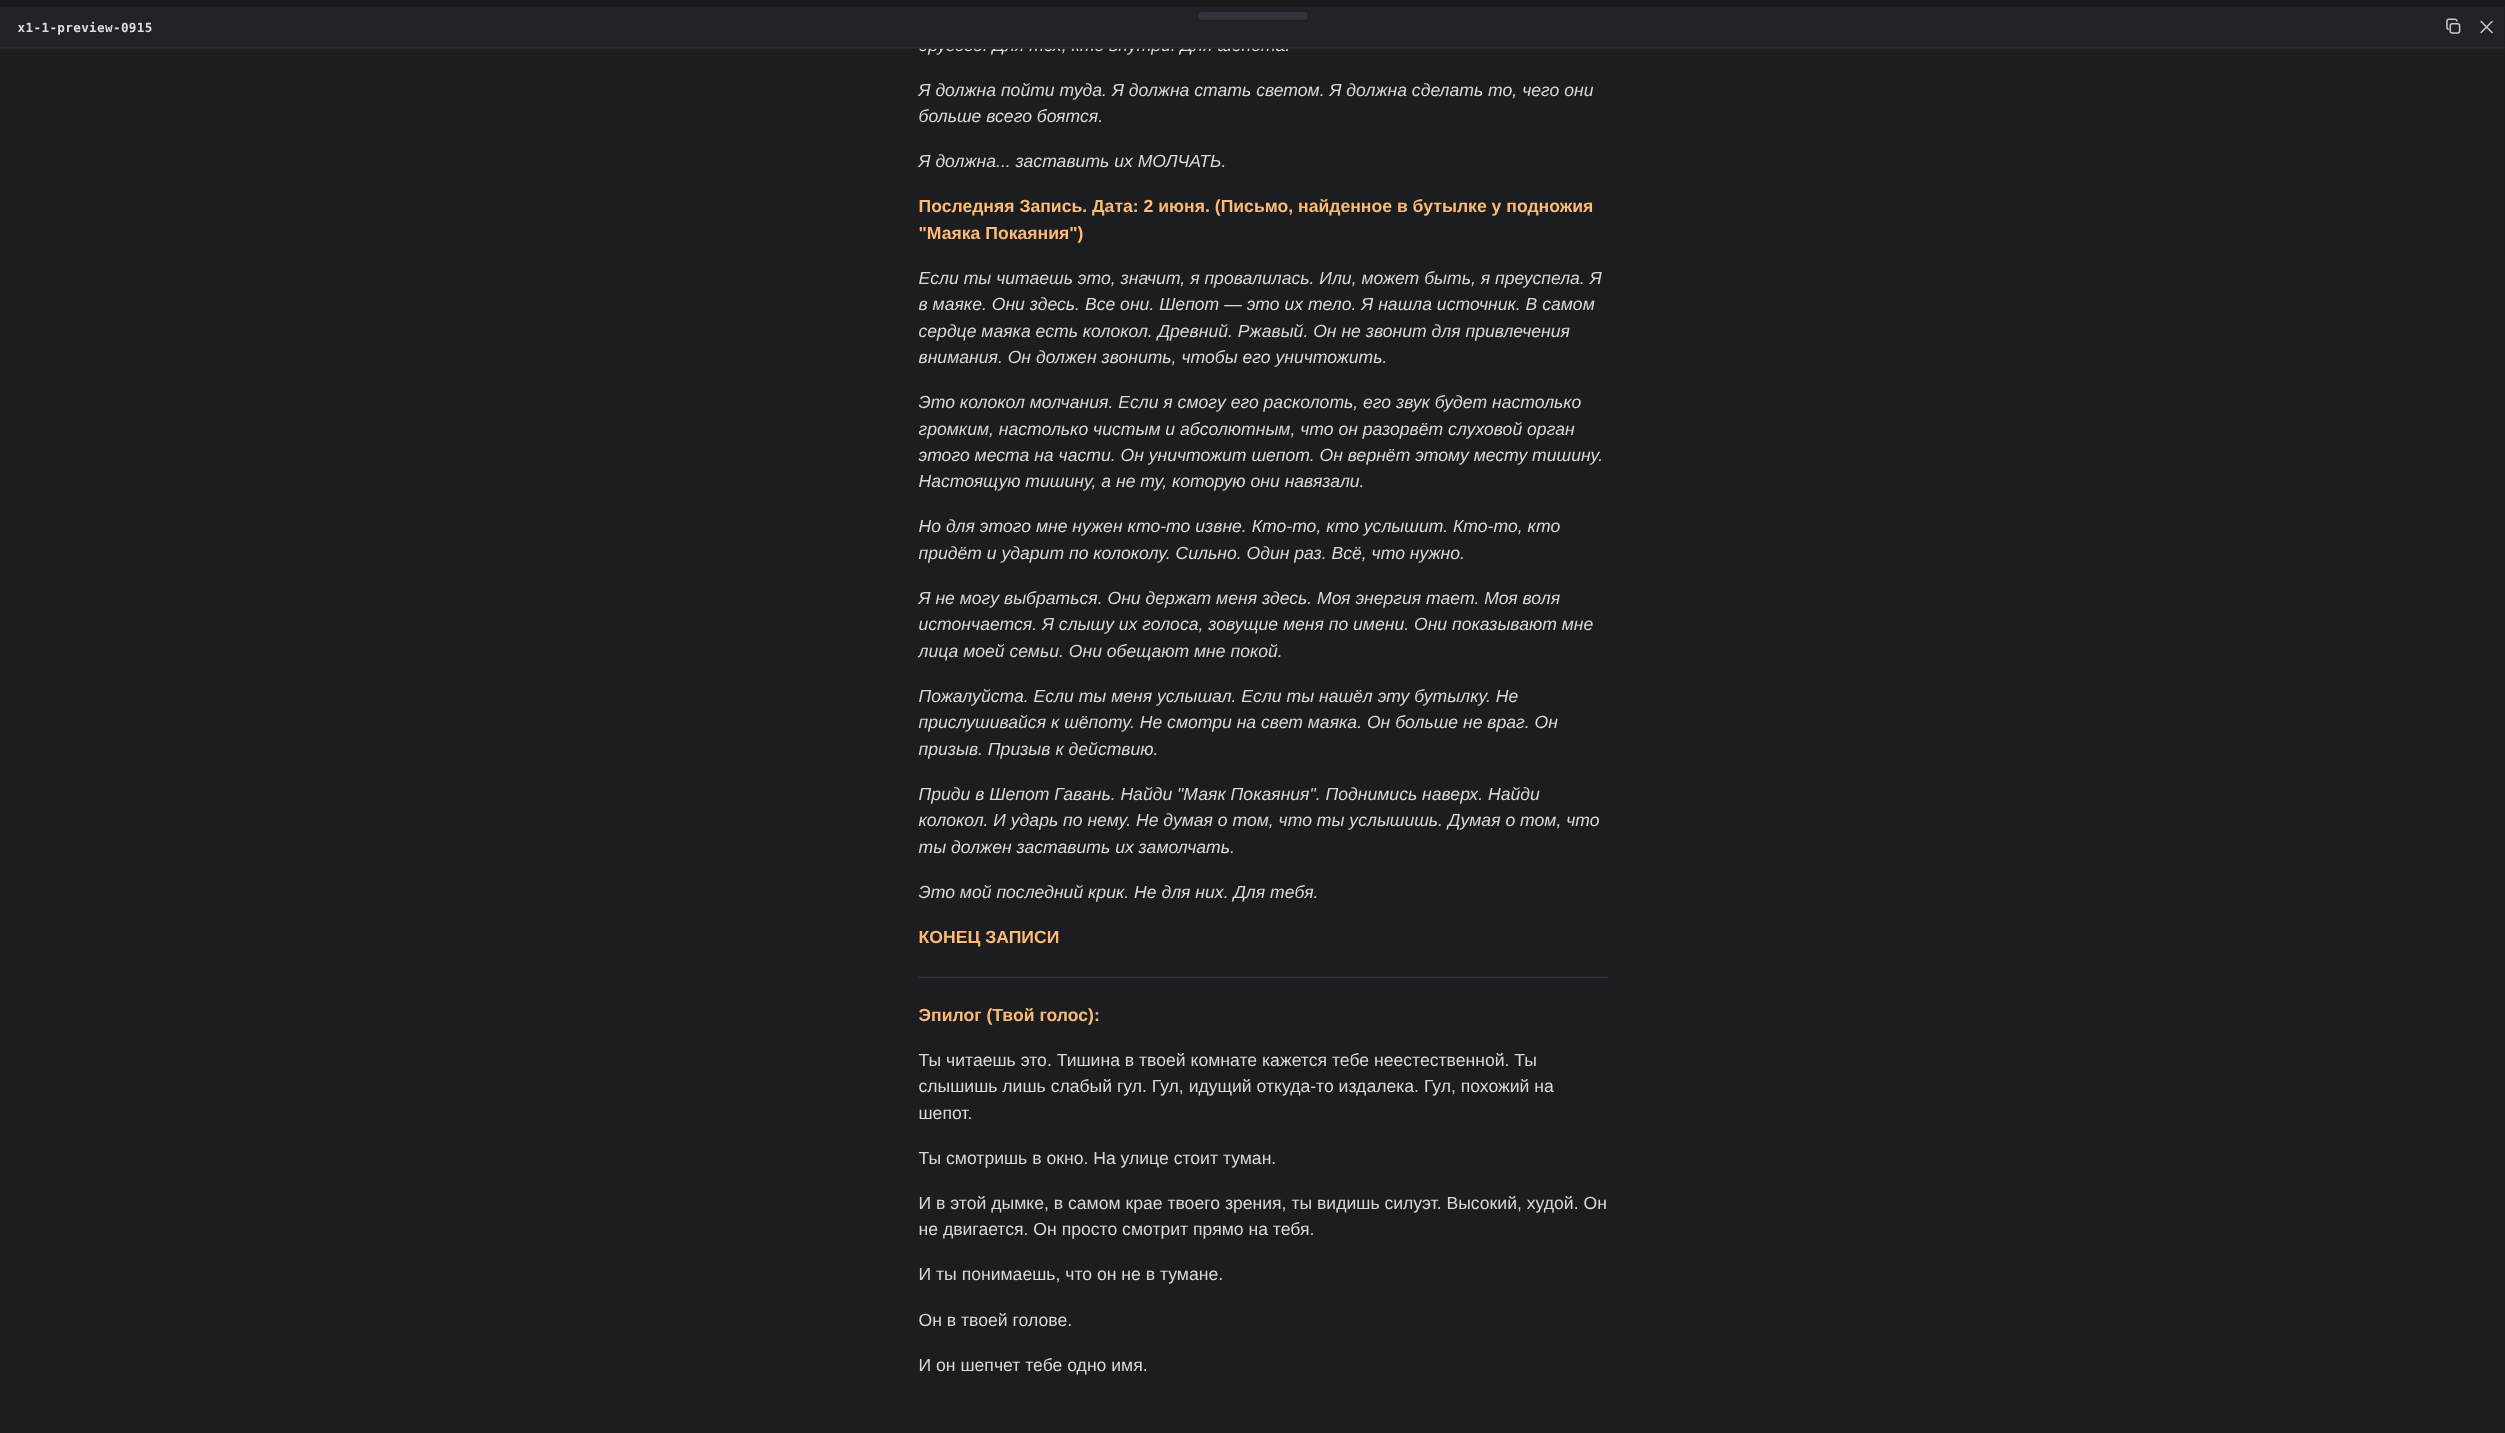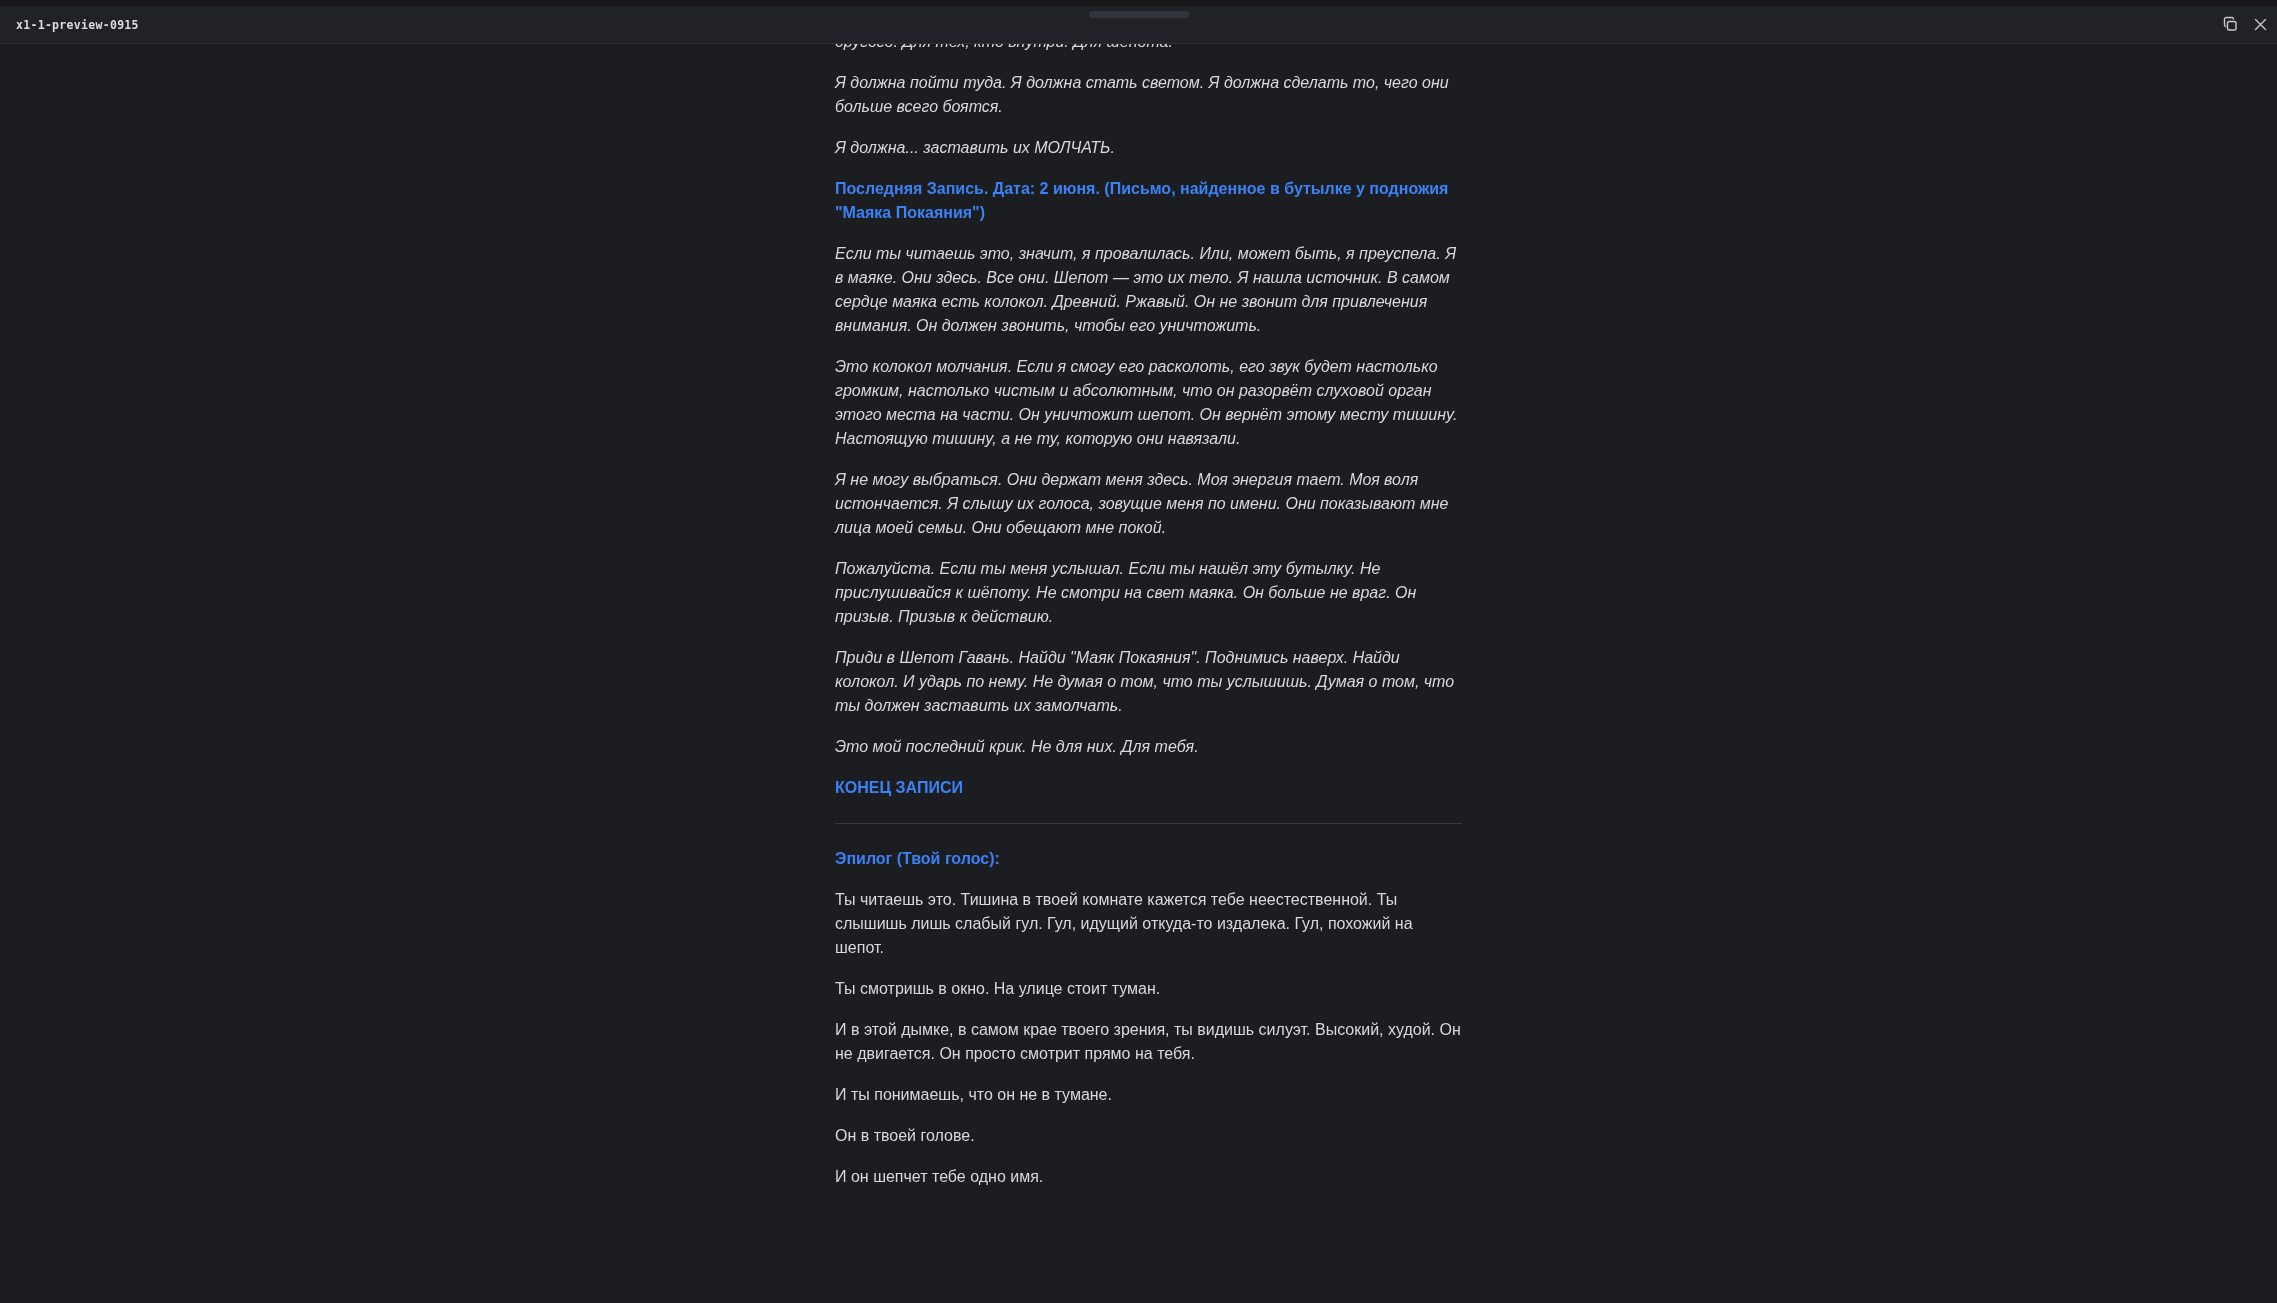--- a/index.html
+++ b/index.html
@@ -56,21 +56,21 @@
   .doc {
     width: 627px;
     margin: 0 auto;
     color: #d9d9db;
     font-size: 16px;
     line-height: 24px;
   }
   .doc p { margin: 17px 0; }
   .doc p.clipped { margin-top: -14px; }
   .doc .italic { font-style: italic; }
-  .doc .heading { font-weight: 700; color: #3b82f6; }
+  .doc .heading { font-weight: 700; color: #fdba74; }
   .doc hr {
     border: none;
     border-top: 1px solid #3a3b41;
     margin: 23px 0;
   }
 </style>
 </head>
 <body>
 
 <div class="window">
@@ -102,20 +102,21 @@
   </div>
 
   <div class="viewport">
     <div class="doc">
         <p class="italic clipped">другого. Для тех, кто внутри. Для шепота.</p>
         <p class="italic">Я должна пойти туда. Я должна стать светом. Я должна сделать то, чего они больше всего боятся.</p>
         <p class="italic">Я должна... заставить их МОЛЧАТЬ.</p>
         <p class="heading">Последняя Запись. Дата: 2 июня. (Письмо, найденное в бутылке у подножия "Маяка Покаяния")</p>
         <p class="italic">Если ты читаешь это, значит, я провалилась. Или, может быть, я преуспела. Я в маяке. Они здесь. Все они. Шепот — это их тело. Я нашла источник. В самом сердце маяка есть колокол. Древний. Ржавый. Он не звонит для привлечения внимания. Он должен звонить, чтобы его уничтожить.</p>
         <p class="italic">Это колокол молчания. Если я смогу его расколоть, его звук будет настолько громким, настолько чистым и абсолютным, что он разорвёт слуховой орган этого места на части. Он уничтожит шепот. Он вернёт этому месту тишину. Настоящую тишину, а не ту, которую они навязали.</p>
+        <p class="italic">Но для этого мне нужен кто-то извне. Кто-то, кто услышит. Кто-то, кто придёт и ударит по колоколу. Сильно. Один раз. Всё, что нужно.</p>
         <p class="italic">Я не могу выбраться. Они держат меня здесь. Моя энергия тает. Моя воля истончается. Я слышу их голоса, зовущие меня по имени. Они показывают мне лица моей семьи. Они обещают мне покой.</p>
         <p class="italic">Пожалуйста. Если ты меня услышал. Если ты нашёл эту бутылку. Не прислушивайся к шёпоту. Не смотри на свет маяка. Он больше не враг. Он призыв. Призыв к действию.</p>
         <p class="italic">Приди в Шепот Гавань. Найди "Маяк Покаяния". Поднимись наверх. Найди колокол. И ударь по нему. Не думая о том, что ты услышишь. Думая о том, что ты должен заставить их замолчать.</p>
         <p class="italic">Это мой последний крик. Не для них. Для тебя.</p>
         <p class="heading">КОНЕЦ ЗАПИСИ</p>
         <hr>
         <p class="heading">Эпилог (Твой голос):</p>
         <p>Ты читаешь это. Тишина в твоей комнате кажется тебе неестественной. Ты слышишь лишь слабый гул. Гул, идущий откуда-то издалека. Гул, похожий на шепот.</p>
         <p>Ты смотришь в окно. На улице стоит туман.</p>
         <p>И в этой дымке, в самом крае твоего зрения, ты видишь силуэт. Высокий, худой. Он не двигается. Он просто смотрит прямо на тебя.</p>

